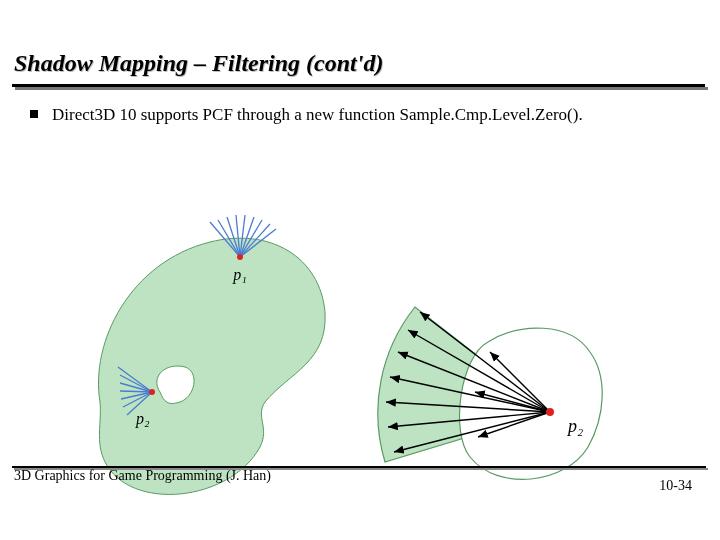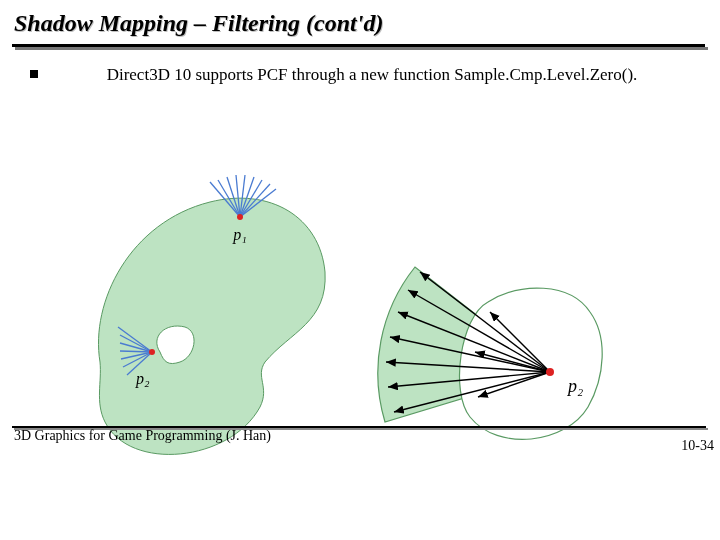--- a/index.html
+++ b/index.html
@@ -10,20 +10,21 @@
     background: #fff;
     font-family: "Times New Roman", Times, serif;
     color: #000;
     overflow: hidden;
   }
   .slide {
     position: relative;
     width: 720px;
     height: 464px;
     box-sizing: border-box;
+    margin-top: 40px;
   }
   .title {
     position: absolute;
     left: 14px;
     top: 10px;
     font-style: italic;
     font-weight: bold;
     font-size: 24px;
     text-shadow: 1px 1px 0 rgba(0,0,0,0.25);
   }
@@ -46,21 +47,20 @@
     width: 693px; height: 3px;
     background: #000;
   }
   .body {
     position: absolute;
     left: 28px;
     top: 64px;
     width: 664px;
     font-size: 17px;
     line-height: 1.25;
-    text-align: center;
   }
   .body ul {
     list-style: none;
     margin: 0;
     padding: 0;
   }
   .body li {
     position: relative;
     padding-left: 24px;
     margin-bottom: 6px;
@@ -101,21 +101,21 @@
     background: #000;
   }
   .footer-left {
     position: absolute;
     left: 14px;
     bottom: 20px;
     font-size: 14px;
   }
   .footer-right {
     position: absolute;
-    right: 6px;
+    right: 28px;
     bottom: 10px;
     font-size: 14px;
   }
 </style>
 </head>
 <body>
 
 <div class="slide">
 
   <div class="title">Shadow Mapping – Filtering (cont'd)</div>

